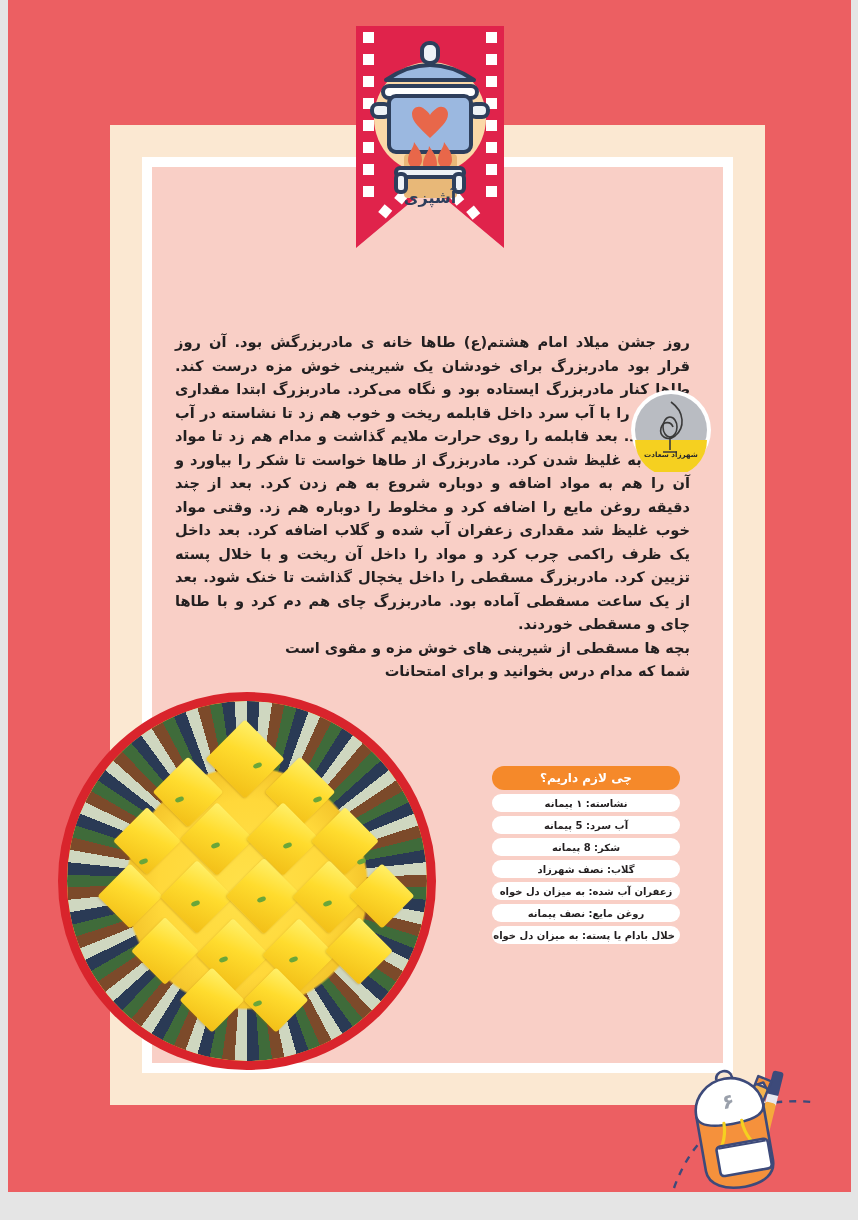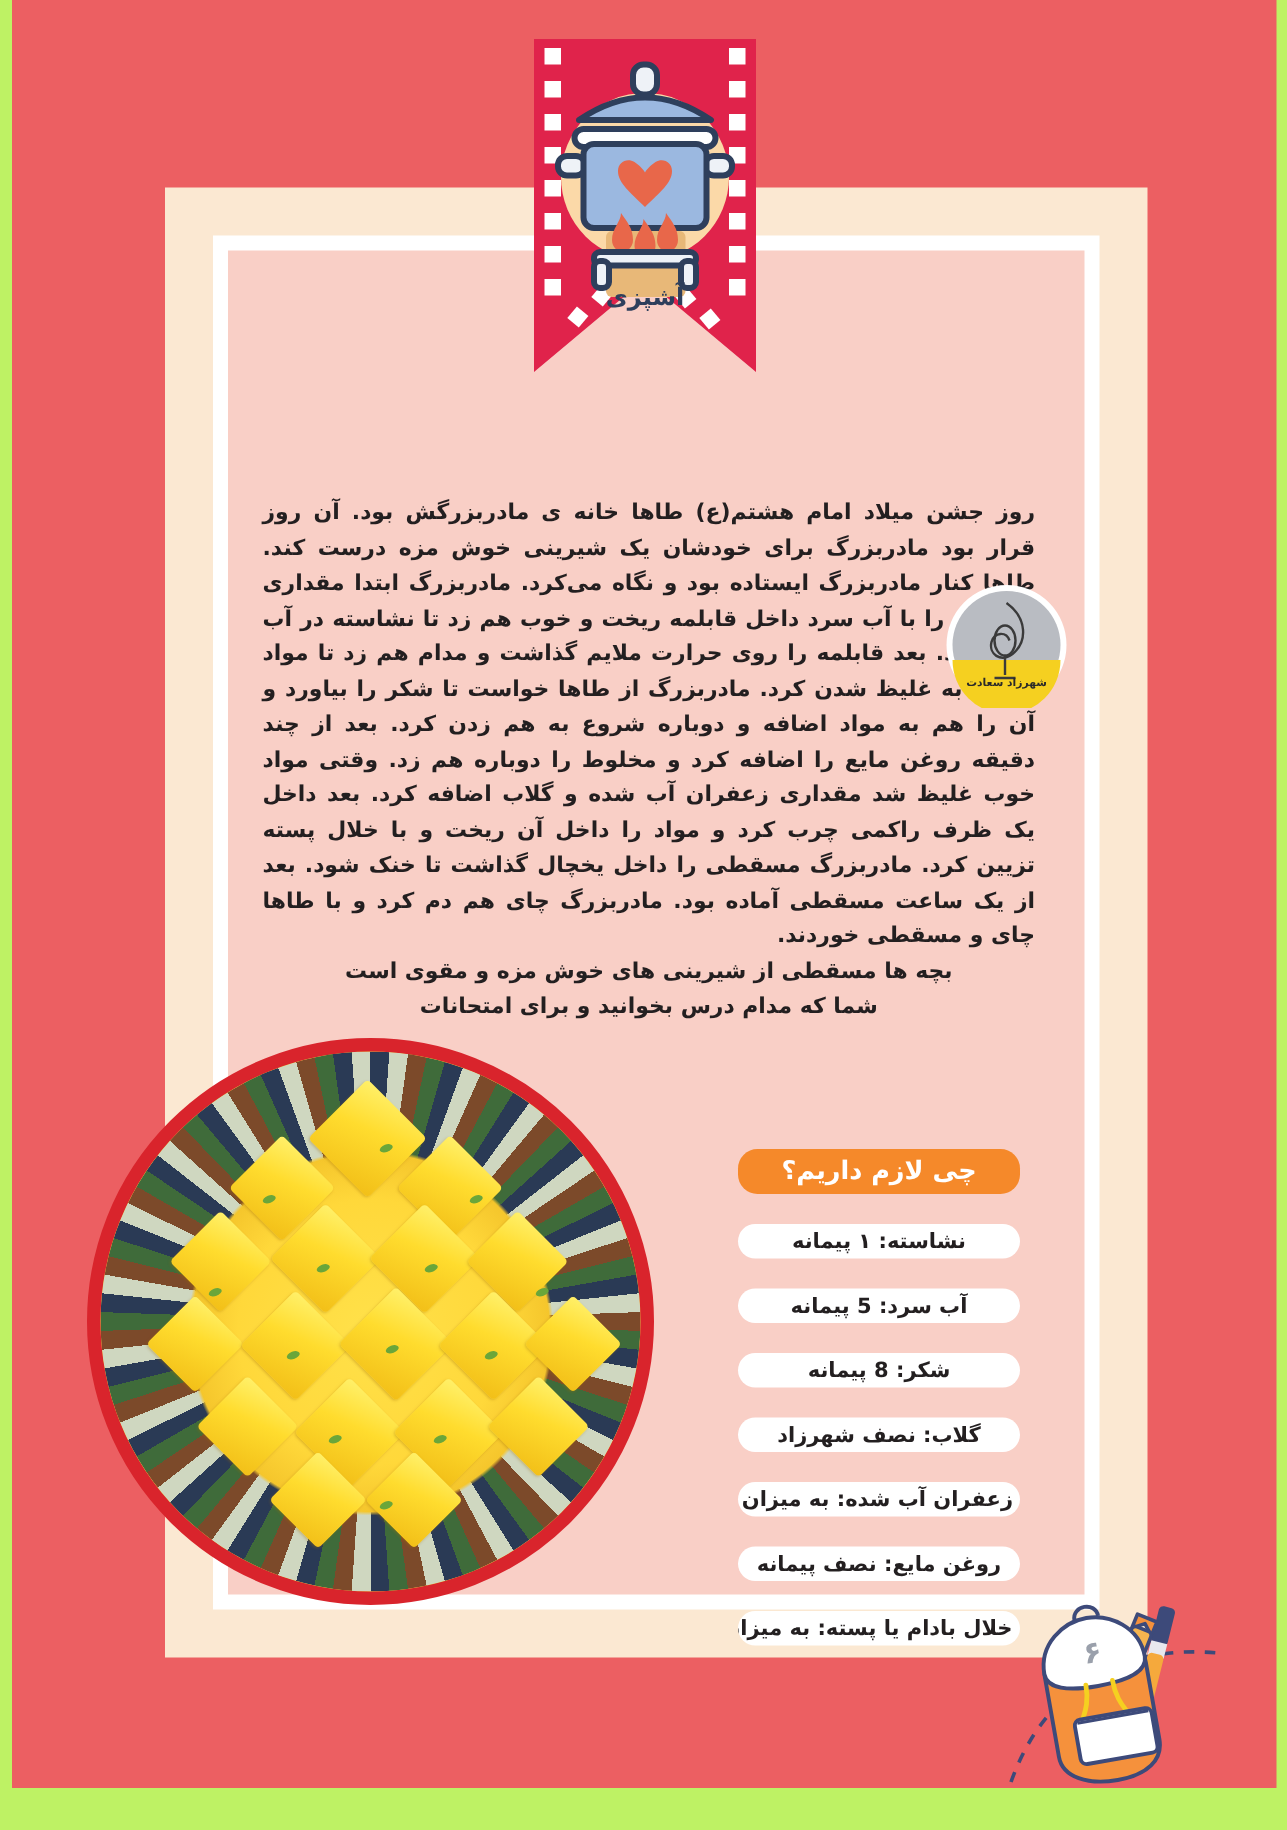--- a/index.html
+++ b/index.html
@@ -1,19 +1,19 @@
 <!DOCTYPE html>
 <html lang="fa" dir="rtl"><head>
 <meta charset="utf-8">
 <style>
   html,body{margin:0;padding:0;background:#ffffff;}
   body{width:858px;height:1220px;position:relative;overflow:hidden;
        font-family:"DejaVu Sans","Liberation Sans",sans-serif;}
 
-  .page{position:absolute;inset:0;background:#bef264;}
+  .page{position:absolute;inset:0;background:#e5e5e5;}
 
   
   .red-bg{position:absolute;left:8px;top:0;width:843px;height:1192px;background:#ec5f62;}
   .cream-frame{position:absolute;left:110px;top:125px;width:655px;height:980px;background:#fbe8d2;}
   .white-frame{position:absolute;left:142px;top:157px;width:591px;height:916px;background:#ffffff;}
   .pink-panel{position:absolute;left:152px;top:167px;width:571px;height:896px;background:#f9cfc6;}
   .pink-hint{position:absolute;left:146px;top:161px;width:583px;height:908px;background:#f7c9c2;}
 
   
   .ribbon{position:absolute;left:356px;top:26px;width:148px;height:222px;z-index:8;}
@@ -22,21 +22,21 @@
   
   .title{position:absolute;right:158px;top:262px;width:520px;text-align:center;
          color:#e0234b;font-size:30px;font-weight:bold;letter-spacing:.5px;
          direction:rtl;line-height:1.25;z-index:6;}
 
   
   .body-text{position:absolute;right:168px;top:330px;width:515px;direction:rtl;
              text-align:justify;color:#231f20;font-size:14.6px;line-height:23.5px;
              font-weight:bold;z-index:5;}
   .body-text p{margin:0;}
-  .body-text p.tail{text-align:center;letter-spacing:.4px;}
+  .body-text p.tail{text-align:right;letter-spacing:.4px;}
 
   
   .seal{position:absolute;left:629px;top:388px;width:84px;height:84px;z-index:7;}
 
   
   .photo{position:absolute;left:58px;top:692px;width:378px;height:378px;border-radius:50%;
          border:9px solid #d9242c;box-sizing:border-box;overflow:hidden;z-index:9;
          background:#e8c24a;}
   .photo .plate{position:absolute;inset:0;border-radius:50%;
       background:
@@ -46,23 +46,23 @@
   }
   .photo .sweets{position:absolute;inset:0;}
   .photo .sw{position:absolute;background:linear-gradient(160deg,#fff06a 0%,#ffdc2e 42%,#f2bf18 100%);
              transform:rotate(45deg);border-radius:3px;box-shadow:0 1px 2px rgba(160,110,0,.35);}
   .photo .pist{position:absolute;width:9px;height:5px;border-radius:50%;
                background:#6aa63a;transform:rotate(-20deg);}
 
   
   .ing{position:absolute;right:178px;top:766px;width:188px;z-index:10;direction:rtl;}
   .ing-head{background:#f5892a;color:#ffffff;text-align:center;border-radius:13px;
-            font-size:17px;font-weight:bold;padding:5px 8px;letter-spacing:.2px;}
+            font-size:12px;font-weight:bold;padding:5px 8px;letter-spacing:.2px;}
   .ing-item{background:#ffffff;color:#231f20;text-align:center;border-radius:13px;
-            font-size:14px;font-weight:bold;padding:3.5px 5px;margin-top:20px;
+            font-size:10px;font-weight:bold;padding:3.5px 5px;margin-top:4px;
             white-space:nowrap;overflow:hidden;}
 
   
   .backpack{position:absolute;left:672px;top:1062px;width:168px;height:150px;z-index:11;}
 </style>
 </head>
 <body>
 
 <div class="page">
 

